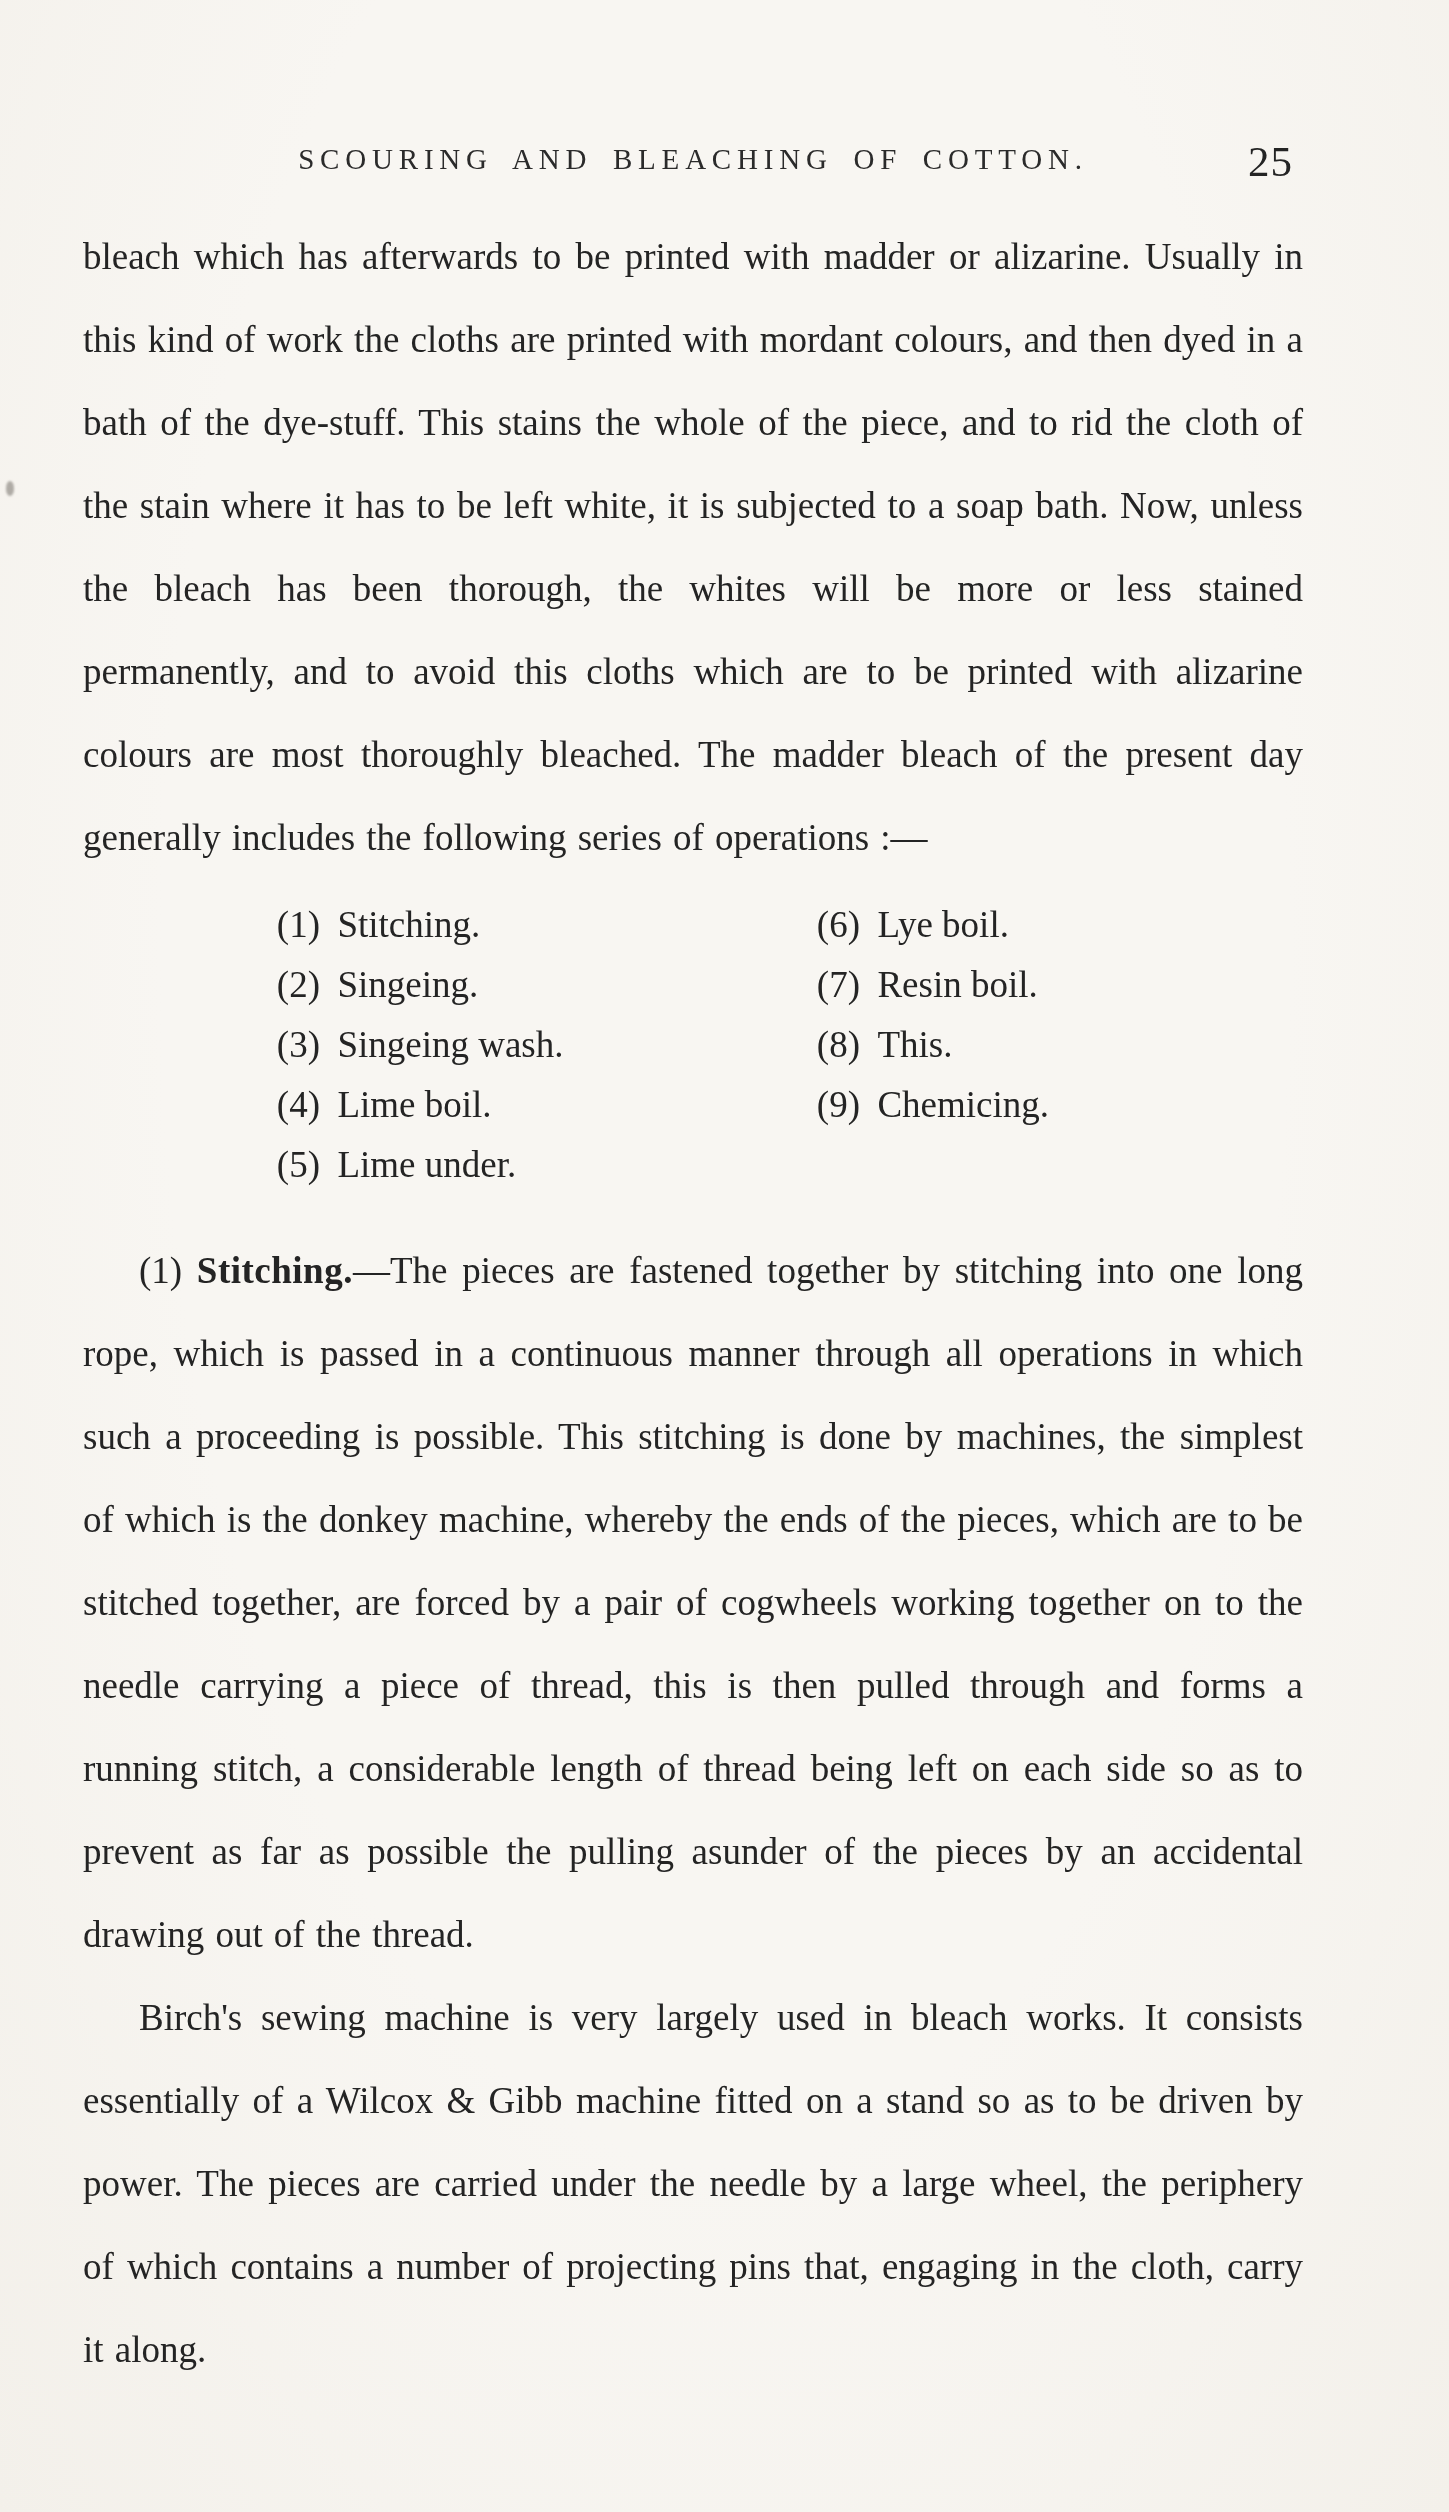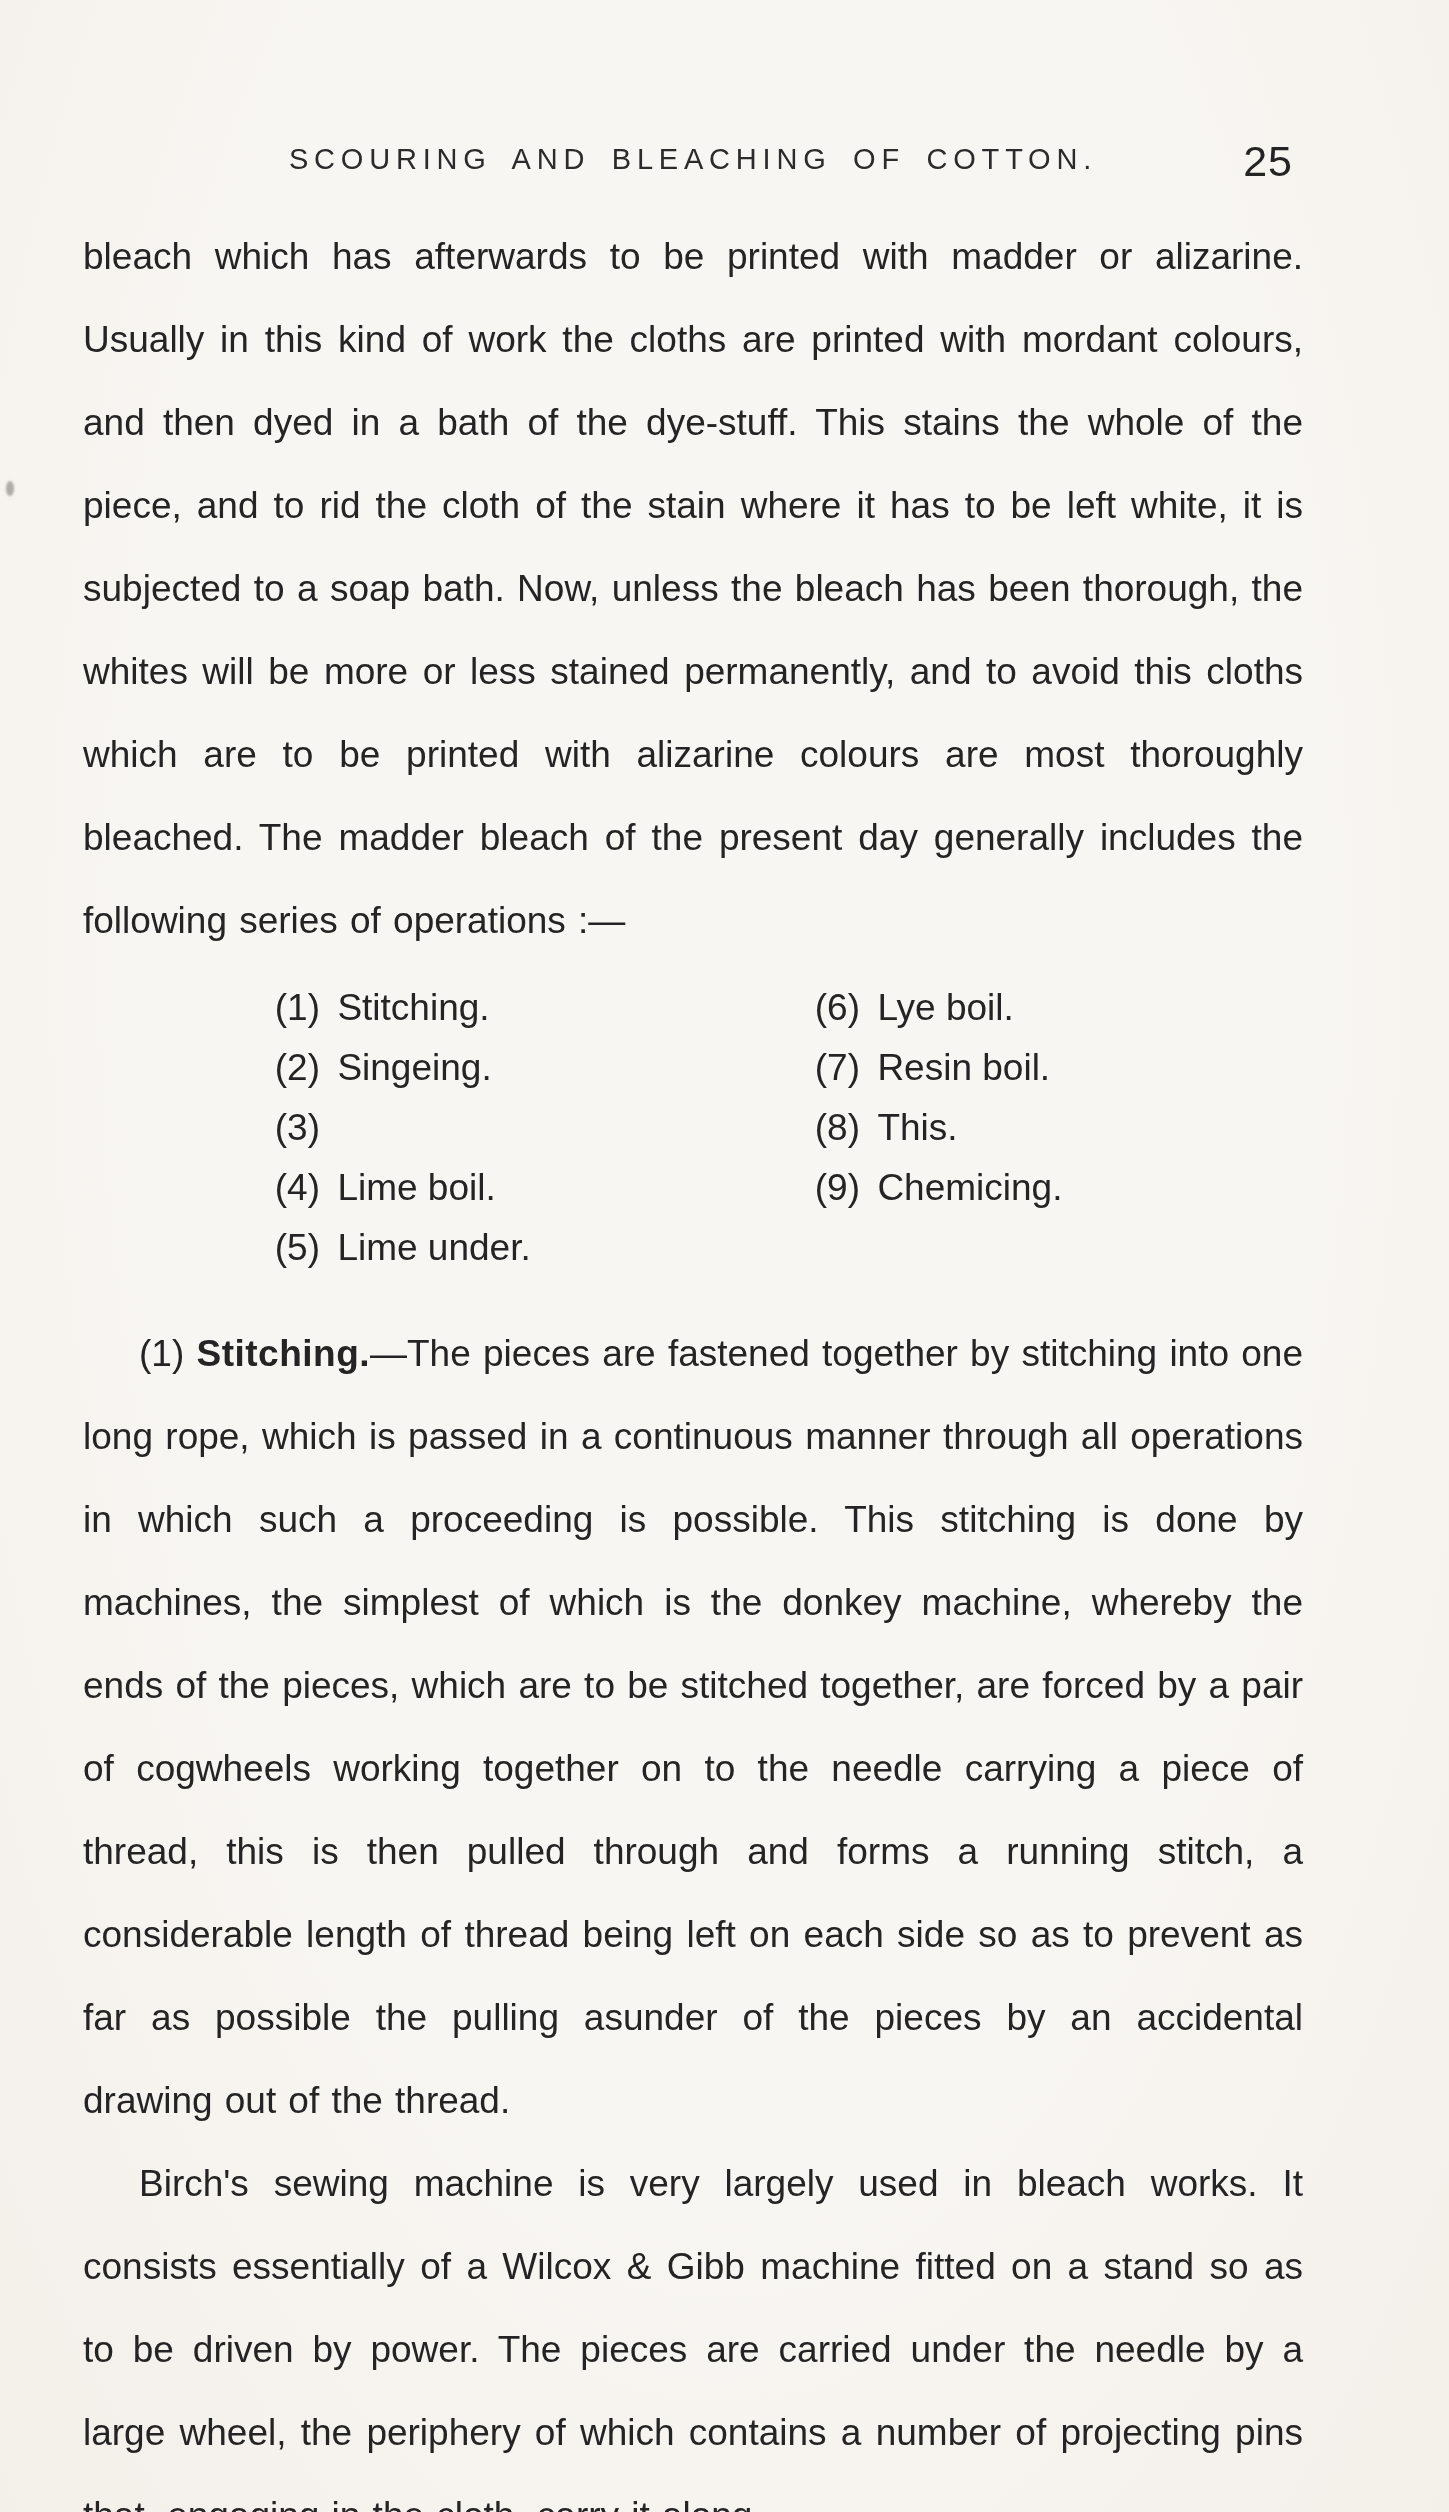--- a/index.html
+++ b/index.html
@@ -5,21 +5,21 @@
   * { margin: 0; padding: 0; box-sizing: border-box; }
   html, body { background: #efede9; }
 
   .page {
     position: relative;
     width: 1450px;
     height: 2512px;
     margin: 0 auto;
     background: radial-gradient(ellipse at 50% 38%, #f8f6f2 55%, #f3f0ea 100%);
     color: #242424;
-    font-family: Liberation Sans, sans-serif;
+    font-family: Liberation Serif, serif;
     overflow: hidden;
   }
 
   
   .page::before {
     content: "";
     position: absolute;
     left: 5.8px;
     top: 481px;
     width: 8.7px;
@@ -103,20 +103,21 @@
           <div class="op-row">
             <span class="op-num">(1)</span>
             <span class="op-label">Stitching.</span>
           </div>
           <div class="op-row">
             <span class="op-num">(2)</span>
             <span class="op-label">Singeing.</span>
           </div>
           <div class="op-row">
             <span class="op-num">(3)</span>
+            <span class="op-label">Singeing wash.</span>
           </div>
           <div class="op-row">
             <span class="op-num">(4)</span>
             <span class="op-label">Lime boil.</span>
           </div>
           <div class="op-row">
             <span class="op-num">(5)</span>
             <span class="op-label">Lime under.</span>
           </div>
         </div>

